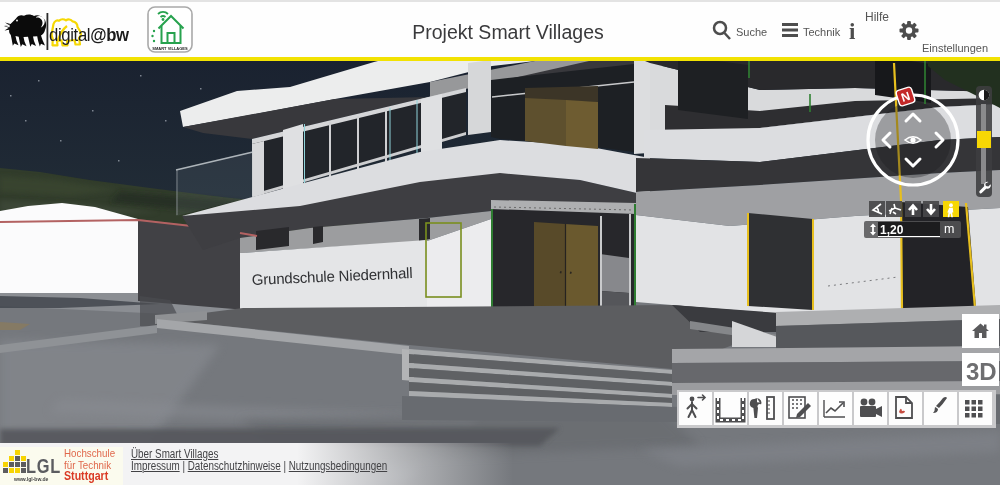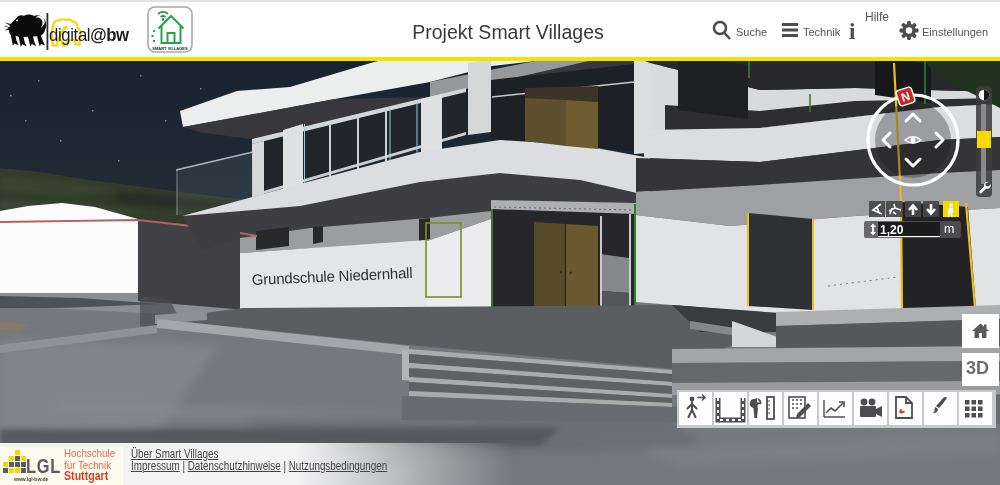--- a/index.html
+++ b/index.html
@@ -84,21 +84,21 @@
       <rect x="-1.9" y="-9.5" width="3.8" height="19" rx="1" transform="rotate(90)"></rect>
       <rect x="-1.9" y="-9.5" width="3.8" height="19" rx="1" transform="rotate(135)"></rect>
       <circle cx="0" cy="0" r="6.8"></circle>
     </g>
     <circle cx="0" cy="0" r="3.2" fill="#fff"></circle>
   </g>
 </svg>
 <div class="abs" style="left:736px;top:26px;font-size:11px;color:#555;">Suche</div>
 <div class="abs" style="left:803px;top:26px;font-size:11px;color:#555;">Technik</div>
 <div class="abs" style="left:865px;top:10px;font-size:12px;color:#555;">Hilfe</div>
-<div class="abs" style="left:922px;top:26px;font-size:11px;color:#555;">Einstellungen</div>
+<div class="abs" style="left:922px;top:42px;font-size:11px;color:#555;">Einstellungen</div>
 
 <div class="abs" style="left:0;top:57px;width:1000px;height:4px;background:#f2e202;"></div>
 
 <svg class="abs" style="left:0;top:61px;" width="1000" height="424" viewBox="0 61 1000 424" preserveAspectRatio="none">
   <defs>
     <linearGradient id="skyg" x1="0" y1="0" x2="0" y2="1">
       <stop offset="0" stop-color="#1a2230"></stop>
       <stop offset="1" stop-color="#243039"></stop>
     </linearGradient>
     <filter id="soft" x="-30%" y="-30%" width="160%" height="160%">
@@ -387,21 +387,21 @@
 <div class="abs" style="left:878px;top:222px;width:62px;height:14px;background:#1c1c1e;border-bottom:1.6px solid #fff;"></div>
 <div class="abs" style="left:880px;top:223px;font-size:12px;color:#fff;font-weight:bold;">1,20</div>
 <div class="abs" style="left:944px;top:222px;font-size:12.5px;color:#fff;">m</div>
 
 <div class="abs" style="left:962px;top:314px;width:37px;height:34px;background:#fff;"></div>
 <svg class="abs" style="left:971px;top:322px;" width="19" height="18" viewBox="0 0 19 18">
   <path d="M1,9 L9.5,1.5 L13,4.5 L13,2.5 L15.5,2.5 L15.5,6.8 L18,9 L15.5,9 L15.5,16 L11,16 L11,11 L8,11 L8,16 L3.5,16 L3.5,9 Z" fill="#5a5a5c"></path>
 </svg>
 
 <div class="abs" style="left:962px;top:353px;width:37px;height:33px;background:#fff;"></div>
-<div class="abs" style="left:966px;top:358px;font-size:18px;font-weight:bold;color:#6e6e70;">3D</div>
+<div class="abs" style="left:966px;top:358px;font-size:24px;font-weight:bold;color:#6e6e70;">3D</div>
 
 <div class="abs" style="left:677px;top:390px;width:319px;height:38px;background:#c9c9cb;"></div>
 <div class="abs" style="left:679px;top:392px;width:33px;height:33px;background:#fdfdfd;"></div>
 <div class="abs" style="left:714px;top:392px;width:33px;height:33px;background:#fdfdfd;"></div>
 <div class="abs" style="left:749px;top:392px;width:33px;height:33px;background:#fdfdfd;"></div>
 <div class="abs" style="left:784px;top:392px;width:33px;height:33px;background:#fdfdfd;"></div>
 <div class="abs" style="left:819px;top:392px;width:33px;height:33px;background:#fdfdfd;"></div>
 <div class="abs" style="left:854px;top:392px;width:33px;height:33px;background:#fdfdfd;"></div>
 <div class="abs" style="left:889px;top:392px;width:33px;height:33px;background:#fdfdfd;"></div>
 <div class="abs" style="left:924px;top:392px;width:33px;height:33px;background:#fdfdfd;"></div>

